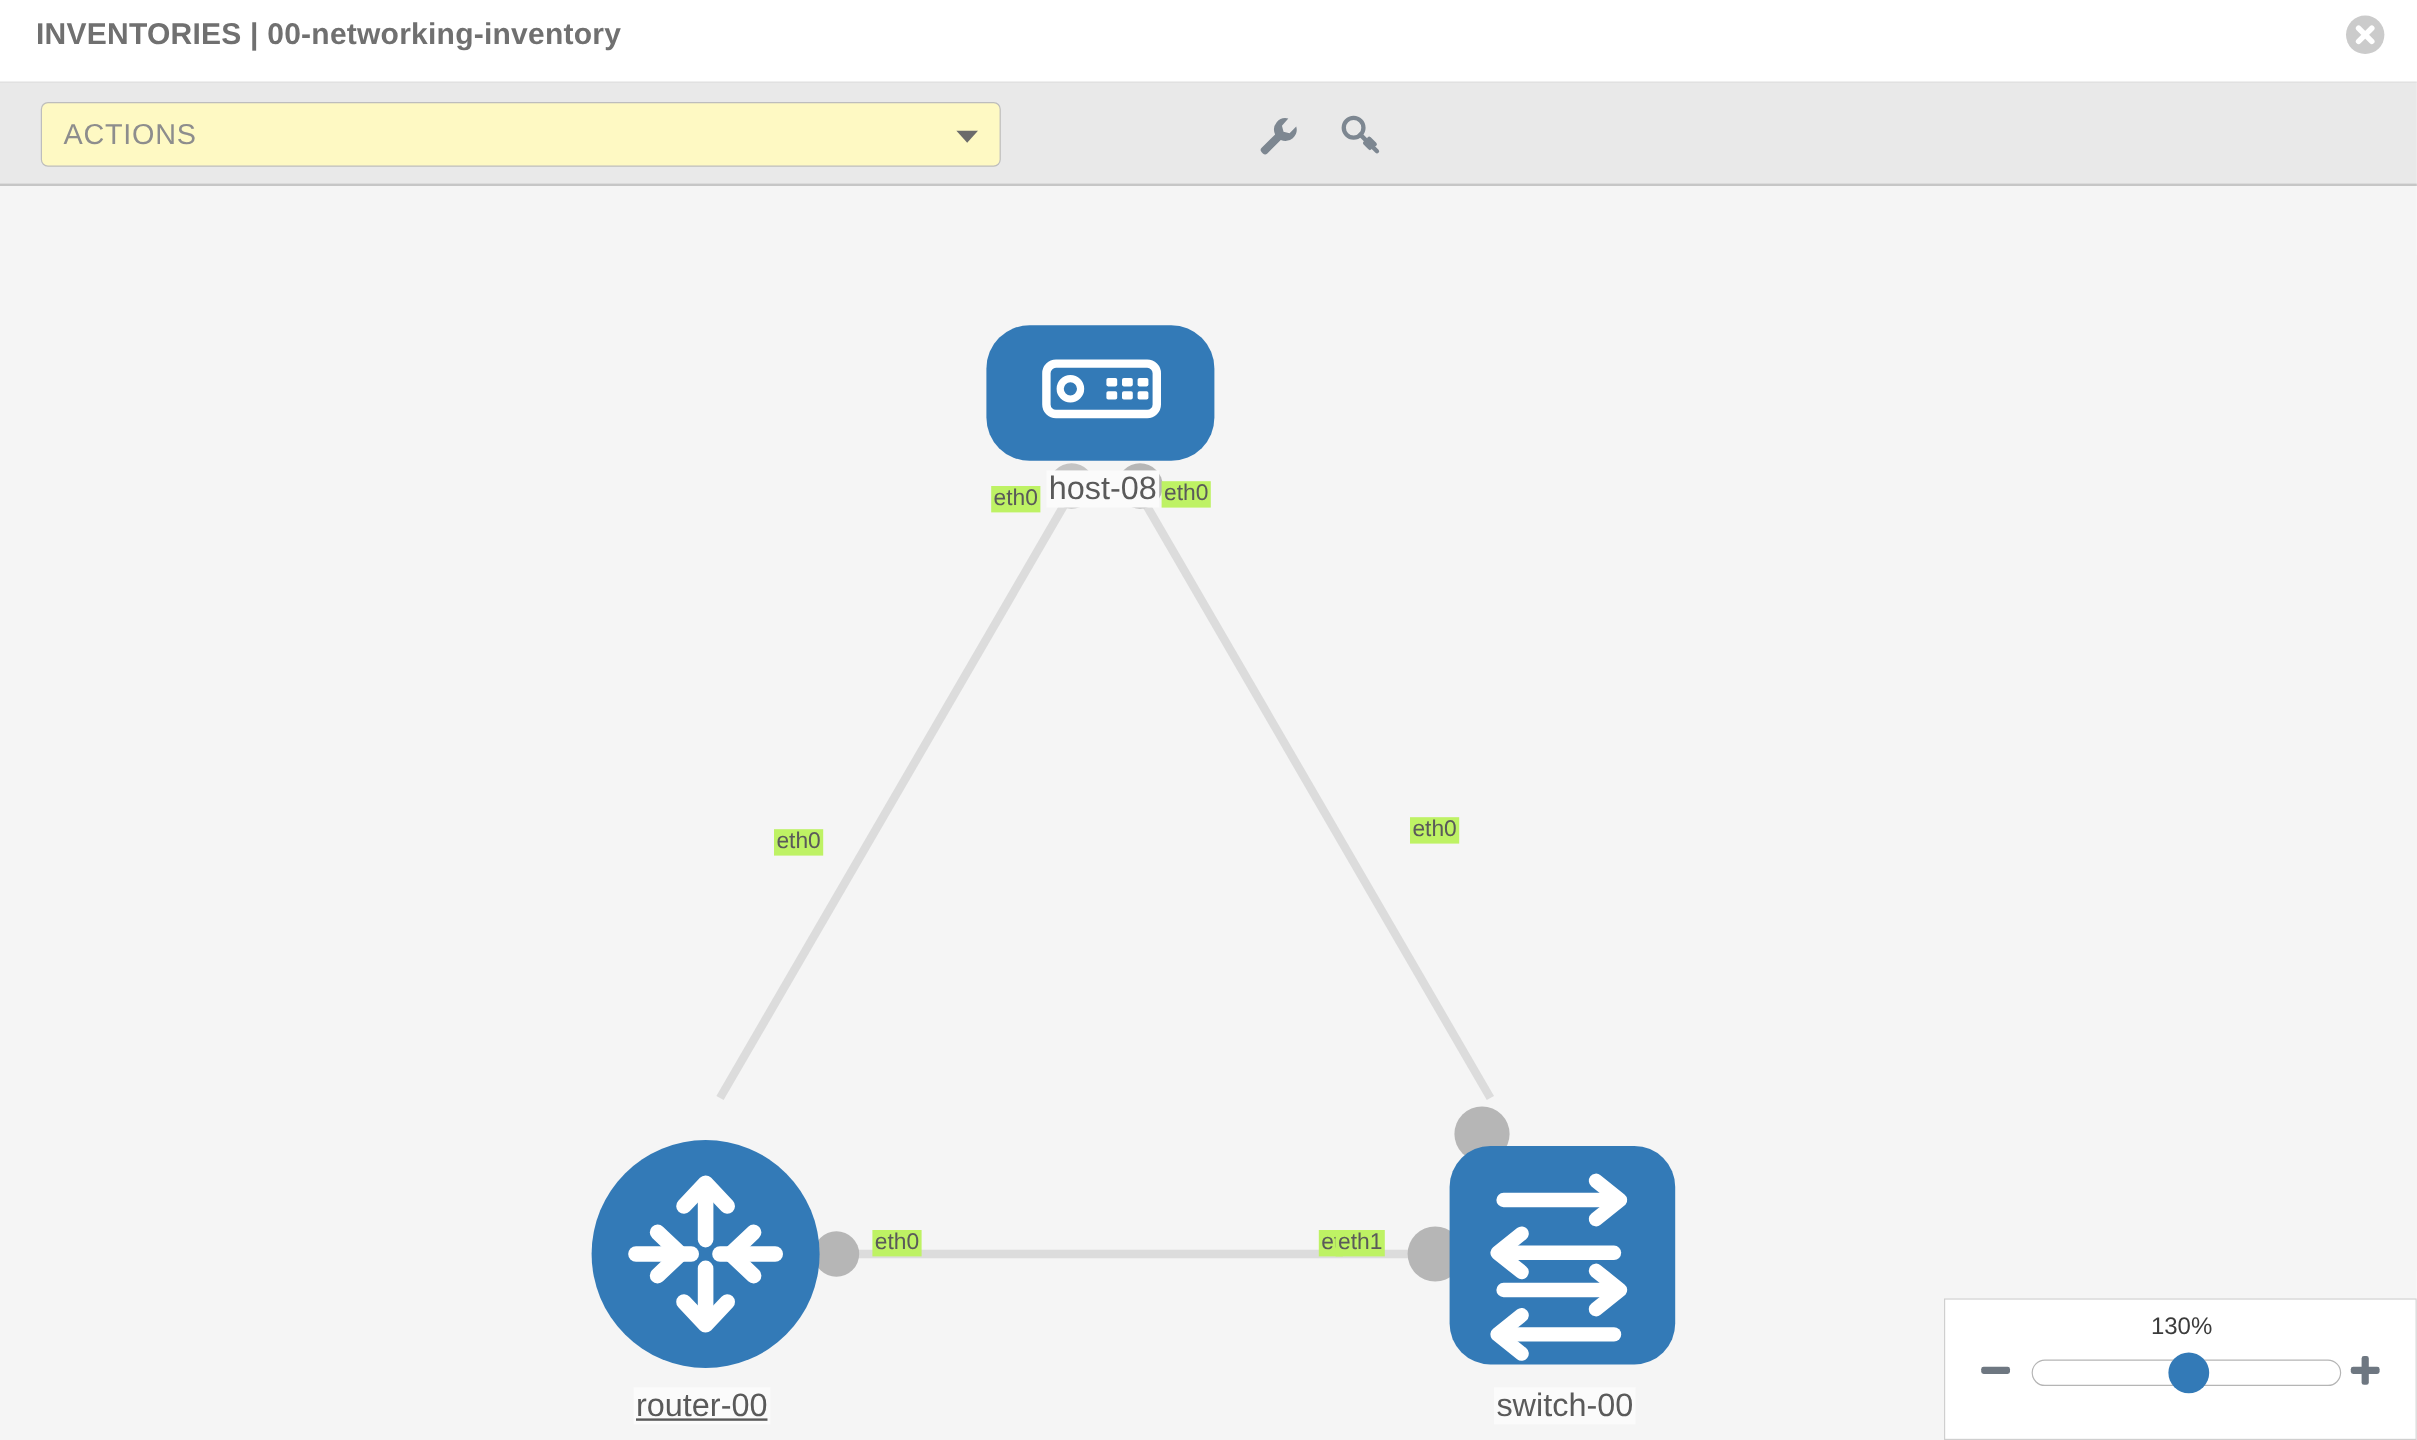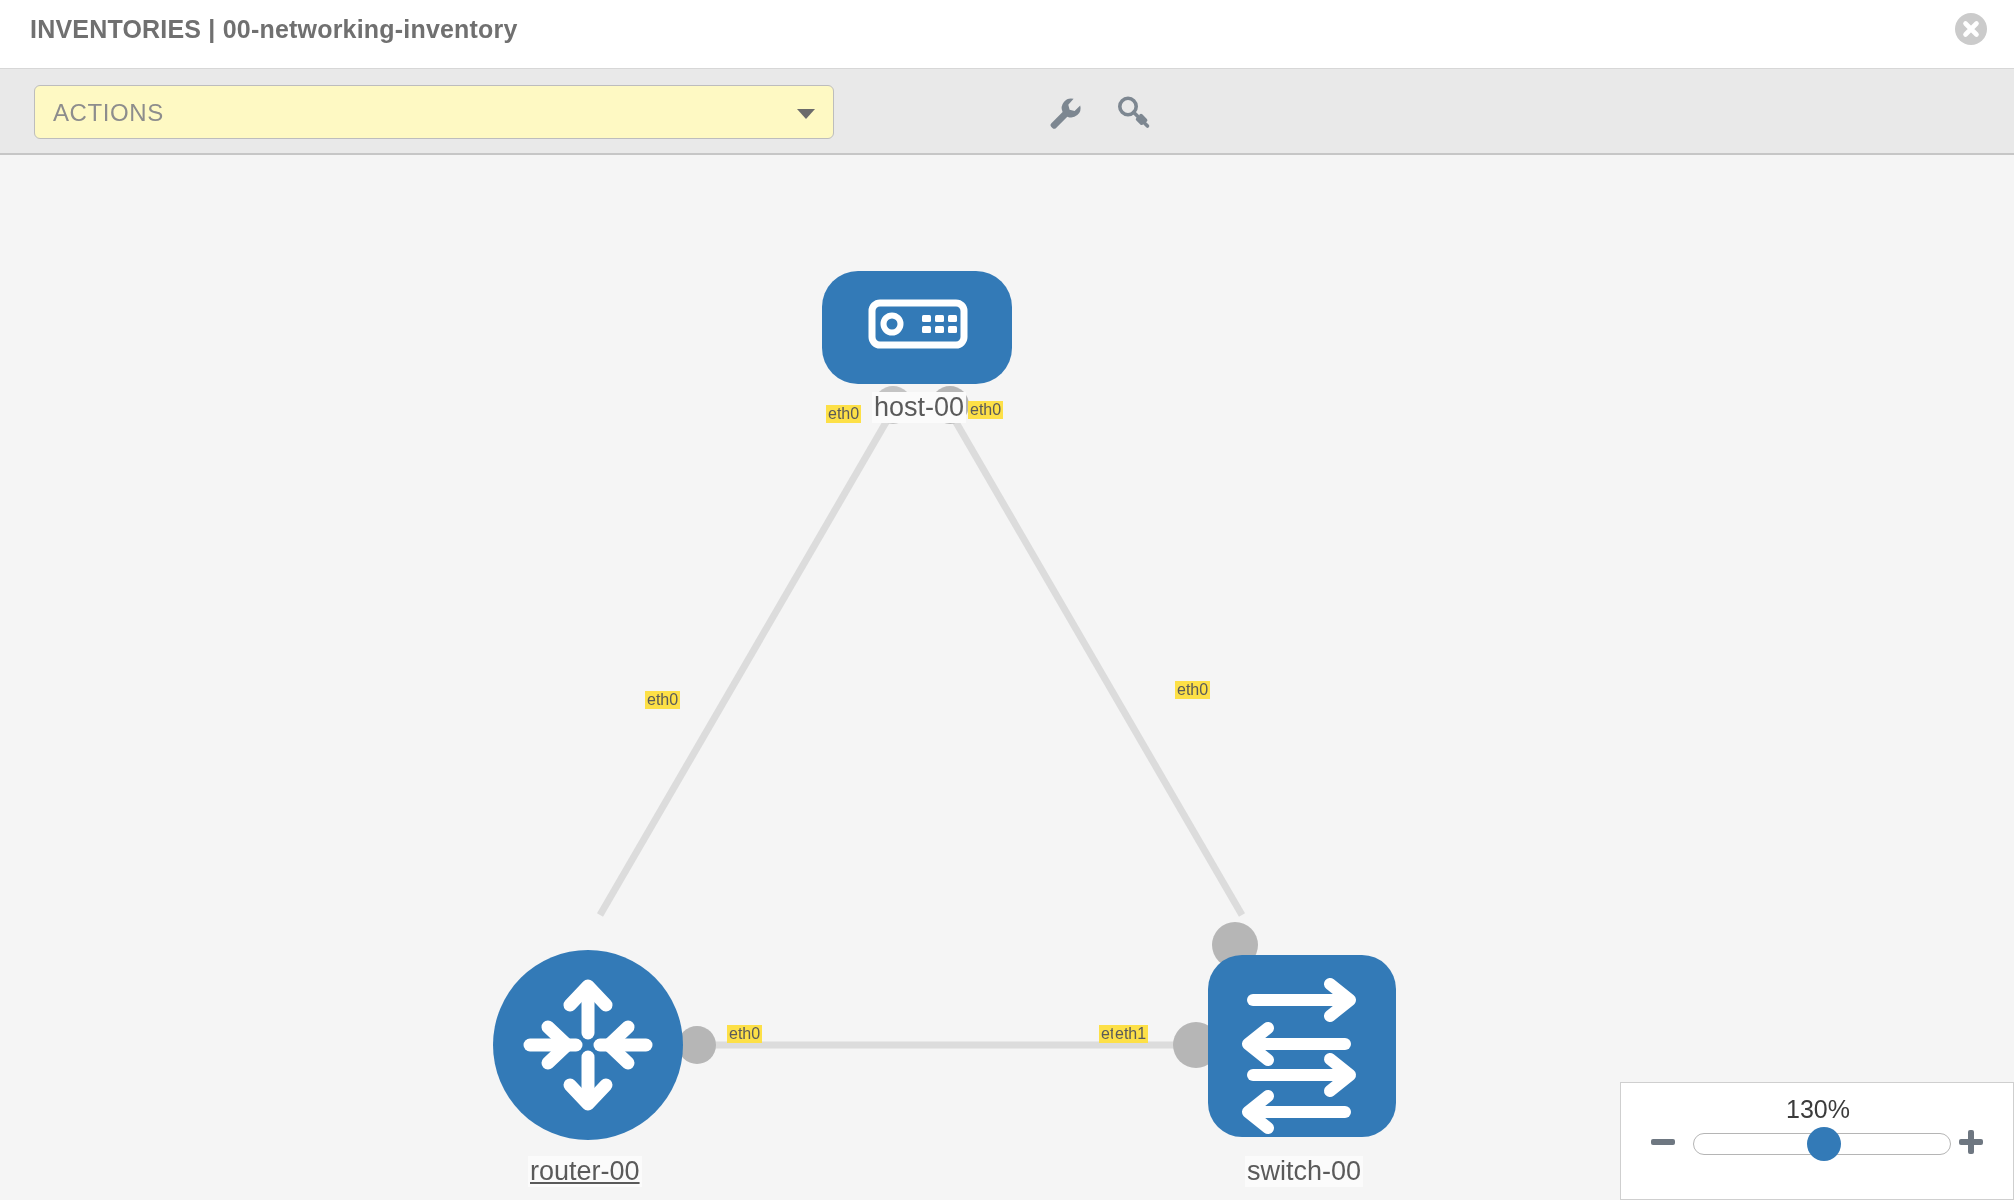--- a/index.html
+++ b/index.html
@@ -116,42 +116,42 @@
   .node-label {
     position: absolute;
     font-size: 27px;
     color: #5a5a5a;
     background: #fbfbfb;
     white-space: nowrap;
     padding: 0 2px;
   }
   .iface-label {
     position: absolute;
-    font-size: 16px;
+    font-size: 19px;
     color: #5a5a5a;
-    background: #fde047;
+    background: #bef264;
     white-space: nowrap;
     padding: 0 2px;
   }
 
   
   .zoom-widget {
     position: absolute;
     left: 1620px; top: 1082px;
     width: 394px; height: 118px;
     background: #ffffff;
     border: 1px solid #cfcfcf;
     box-sizing: border-box;
   }
   .zoom-percent {
     position: absolute;
     left: 0; top: 12px;
     width: 394px;
     text-align: center;
-    font-size: 25px;
+    font-size: 20px;
     color: #3b3b3b;
   }
   .zoom-minus, .zoom-plus {
     position: absolute;
     top: 44px;
     width: 30px; height: 30px;
     cursor: pointer;
   }
   .zoom-minus { left: 27px; }
   .zoom-plus  { left: 335px; }
@@ -267,21 +267,21 @@
         <path d="M1345 889 L1250 889"></path>
         <path d="M1268 873 L1248 889 L1268 905"></path>
         <path d="M1253 920 L1348 920"></path>
         <path d="M1330 904 L1350 920 L1330 936"></path>
         <path d="M1345 957 L1250 957"></path>
         <path d="M1268 941 L1248 957 L1268 973"></path>
       </g>
     </g>
   </svg>
 
-  <div class="node-label" style="left:872px; top:237px;">host-00</div>
+  <div class="node-label" style="left:872px; top:237px;">host-08</div>
   <div class="node-label" style="left:528px; top:1001px;text-decoration:underline;">router-00</div>
   <div class="node-label" style="left:1245px; top:1001px;">switch-00</div>
 
   <div class="iface-label" style="left:826px; top:250px;">eth0</div>
   <div class="iface-label" style="left:968px; top:246px;">eth0</div>
 
   <div class="iface-label" style="left:645px; top:536px;">eth0</div>
   <div class="iface-label" style="left:1175px; top:526px;">eth0</div>
 
   <div class="iface-label" style="left:727px; top:870px;">eth0</div>

